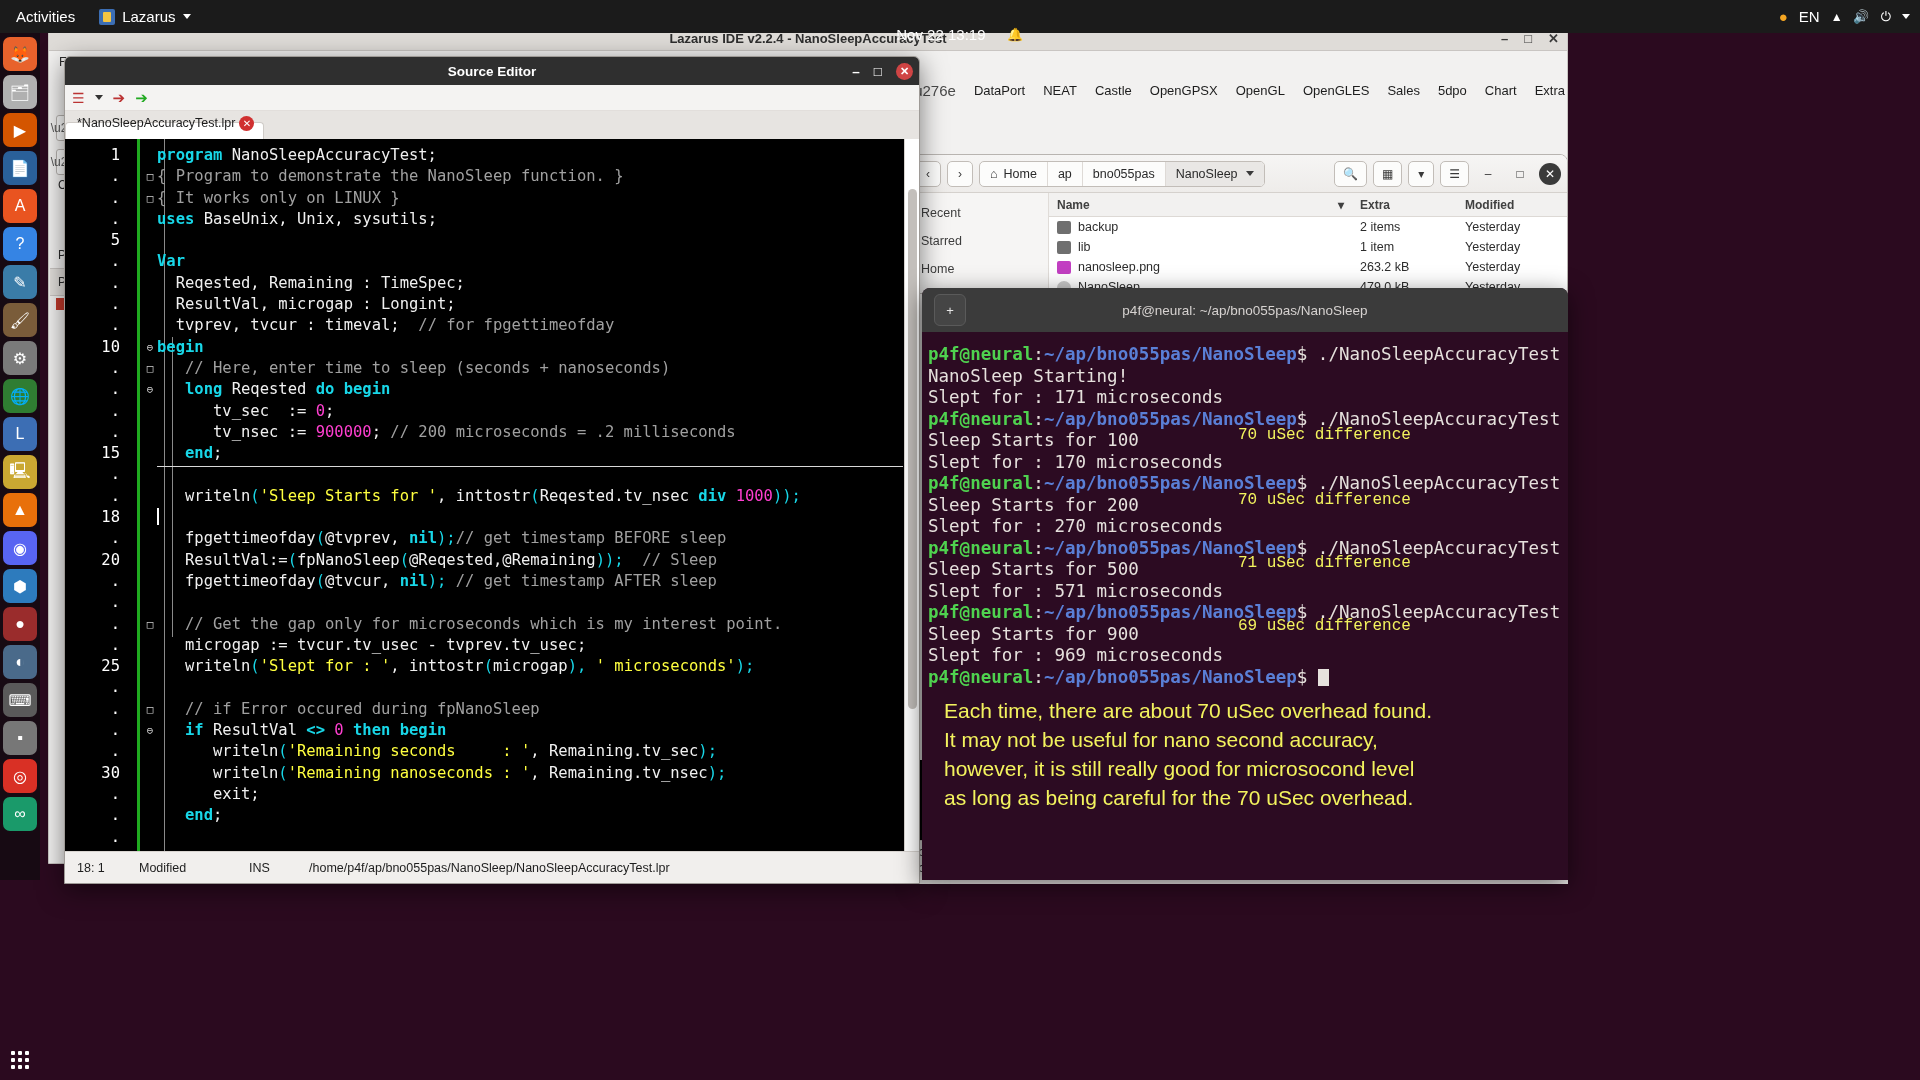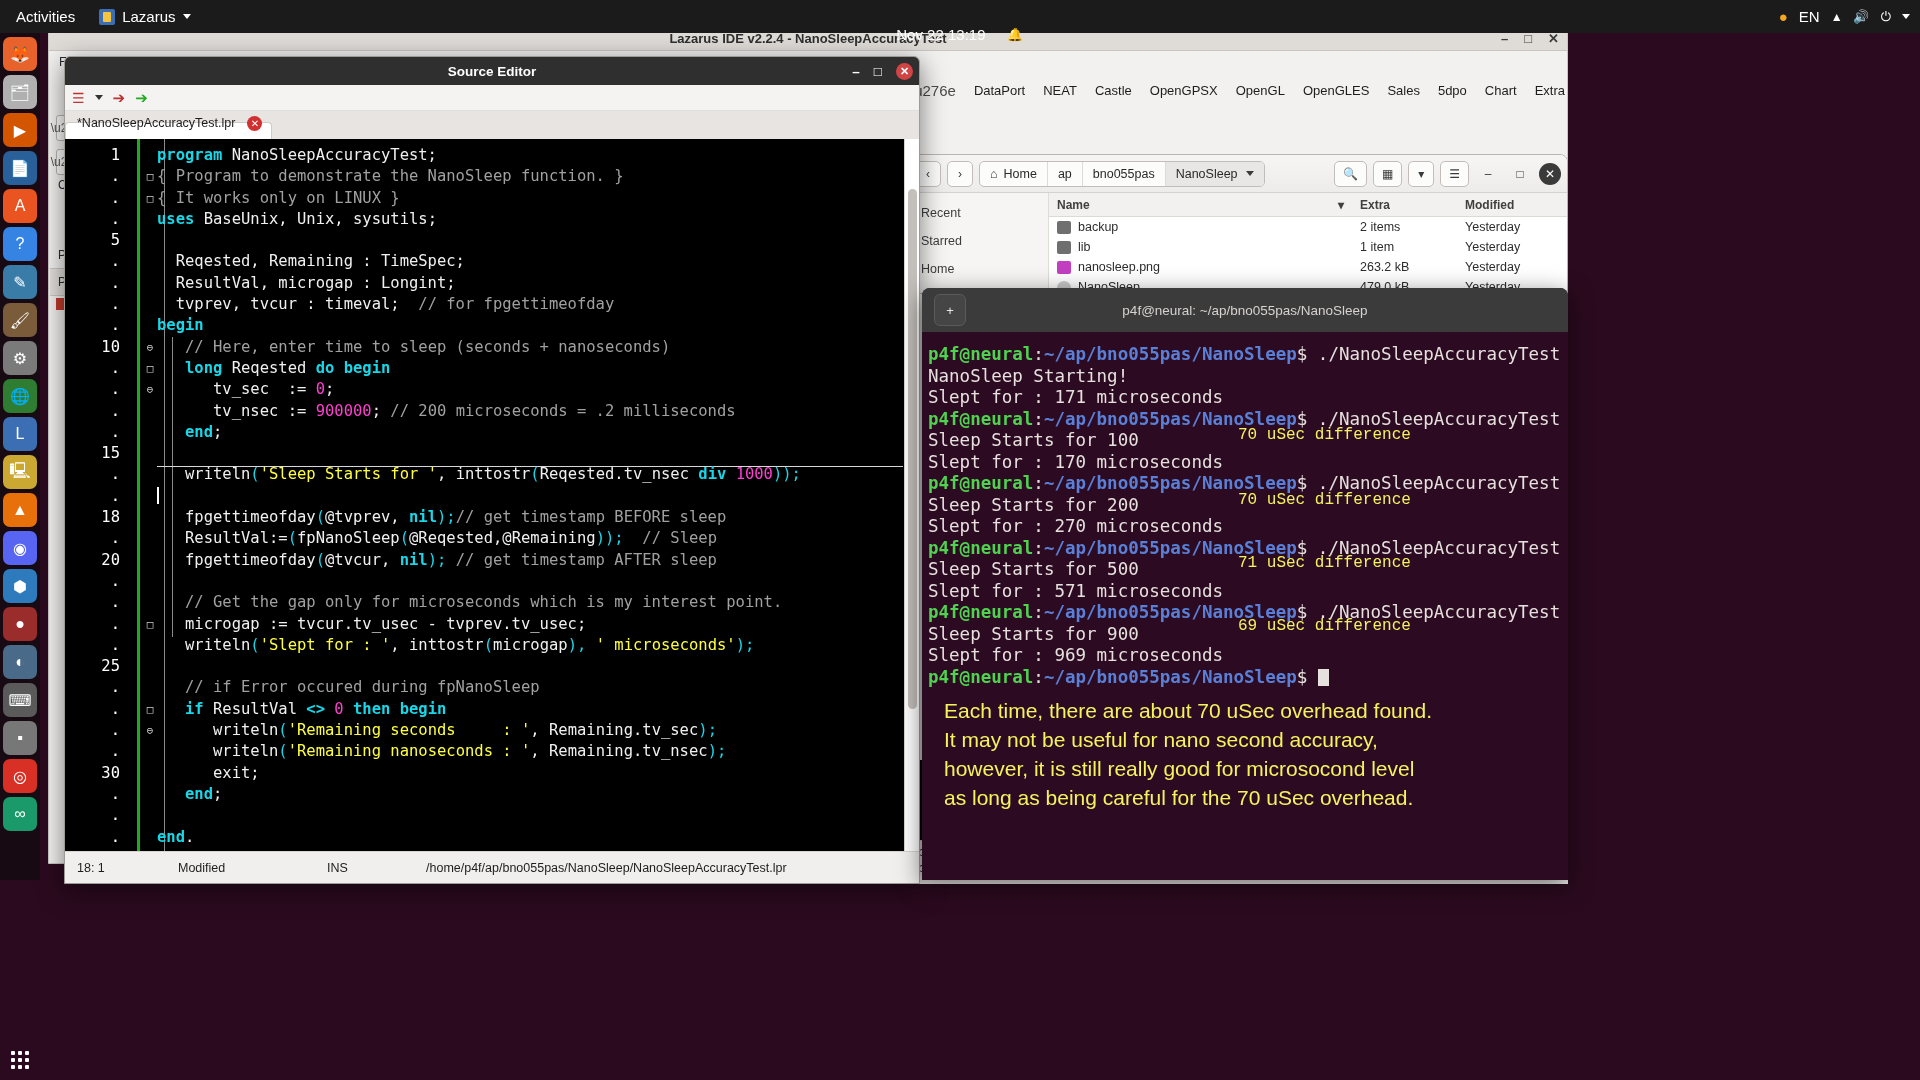--- a/index.html
+++ b/index.html
@@ -151,21 +151,21 @@
   .wdot { width: 17px; height: 17px; border-radius: 50%; background: #cf4444;
     color: #fff; font-size: 11px; display: flex; align-items: center; justify-content: center; }
   .src-toolbar {
     height: 26px; background: #f4f3f2; border-bottom: 1px solid #e2dedb;
     display: flex; align-items: center; gap: 10px; padding-left: 7px;
   }
   .arrow-l, .arrow-r { font-size: 15px; line-height: 1; }
   .src-tabs { height: 28px; background: #e7e4e1; display: flex; align-items: flex-end; }
   .src-tab {
     height: 16px; background: #ffffff; border: 1px solid #cfcbc7; border-bottom: none;
-    border-radius: 4px 4px 0 0; display: flex; align-items: center; gap: 12px;
+    border-radius: 4px 4px 0 0; display: flex; align-items: center; gap: 4px;
     padding: 0 9px 16px 11px; font-size: 12.5px; color: #1d1d1d;
   }
   .tab-x { width: 15px; height: 15px; border-radius: 50%; background: #d03030;
     color: #fff; font-size: 10px; display: flex; align-items: center; justify-content: center; }
   .src-editor {
     position: relative; height: 712px; background: #000000; overflow: hidden;
     font-family: "DejaVu Sans Mono", monospace; font-size: 15.5px; line-height: 21.3px;
   }
   .gutter {
     position: absolute; left: 0; top: 0; width: 64px; height: 100%;
@@ -187,21 +187,21 @@
   .caret { display: inline-block; width: 2px; height: 17px; background: #ffffff;
     vertical-align: -3px; }
   .src-scroll {
     position: absolute; right: 0; top: 0; width: 15px; height: 712px; background: #ffffff;
     border-left: 1px solid #d6d2ce;
   }
   .src-scroll i { position: absolute; left: 3px; top: 50px; width: 9px; height: 520px;
     background: #c3bfbb; border-radius: 5px; display: block; }
   .src-status {
     height: 32px; background: #f1efed; border-top: 1px solid #d8d4d0;
-    display: flex; align-items: center; font-size: 12.5px; color: #1e1e1e; gap: 39px;
+    display: flex; align-items: center; font-size: 12.5px; color: #1e1e1e;
   }
 
   
   .term-win {
     position: absolute; left: 922px; top: 288px; width: 646px; height: 592px;
     background: #2c0b22; border-radius: 8px 8px 0 0; overflow: hidden;
     box-shadow: 0 6px 24px rgba(0,0,0,0.55);
   }
   .term-hdr {
     height: 44px; background: #3b3b3b; display: flex; align-items: center;
@@ -485,20 +485,21 @@
         </div>
       <div class="vline" style="left:99px;"></div>
       <div class="vline" style="left:107px; top:198px; height:300px;"></div>
       <div class="sepline" style="top:327px;"></div>
       <div class="codewrap" id="codewrap">
           <div class="cline"><span class="kw">program </span><span>NanoSleepAccuracyTest;</span></div>
           <div class="cline"><span class="cm">{ Program to demonstrate the NanoSleep function. }</span></div>
           <div class="cline"><span class="cm">{ It works only on LINUX }</span></div>
           <div class="cline"><span class="kw">uses </span><span>BaseUnix, Unix, sysutils;</span></div>
           <div class="cline">&nbsp;</div>
+          <div class="cline"><span class="kw">Var</span></div>
           <div class="cline"><span>  Reqested, Remaining : TimeSpec;</span></div>
           <div class="cline"><span>  ResultVal, microgap : Longint;</span></div>
           <div class="cline"><span>  tvprev, tvcur : timeval;  </span><span class="cm">// for fpgettimeofday</span></div>
           <div class="cline"><span class="kw">begin</span></div>
           <div class="cline"><span>   </span><span class="cm">// Here, enter time to sleep (seconds + nanoseconds)</span></div>
           <div class="cline"><span>   </span><span class="kw">long </span><span>Reqested </span><span class="kw">do begin</span></div>
           <div class="cline"><span>      tv_sec  := </span><span class="nm">0</span><span>;</span></div>
           <div class="cline"><span>      tv_nsec := </span><span class="nm">900000</span><span>; </span><span class="cm">// 200 microseconds = .2 milliseconds</span></div>
           <div class="cline"><span>   </span><span class="kw">end</span><span>;</span></div>
           <div class="cline">&nbsp;</div>

